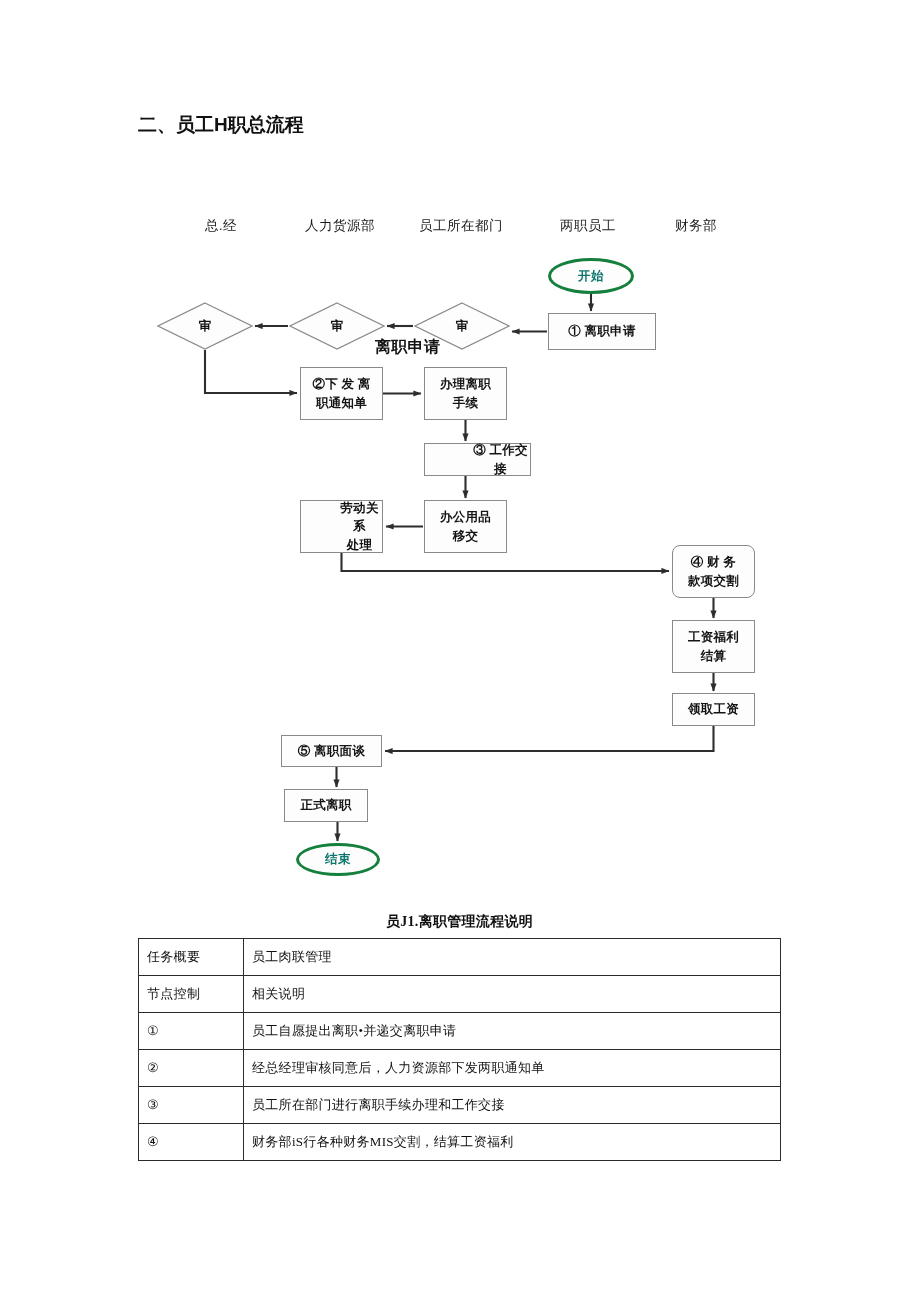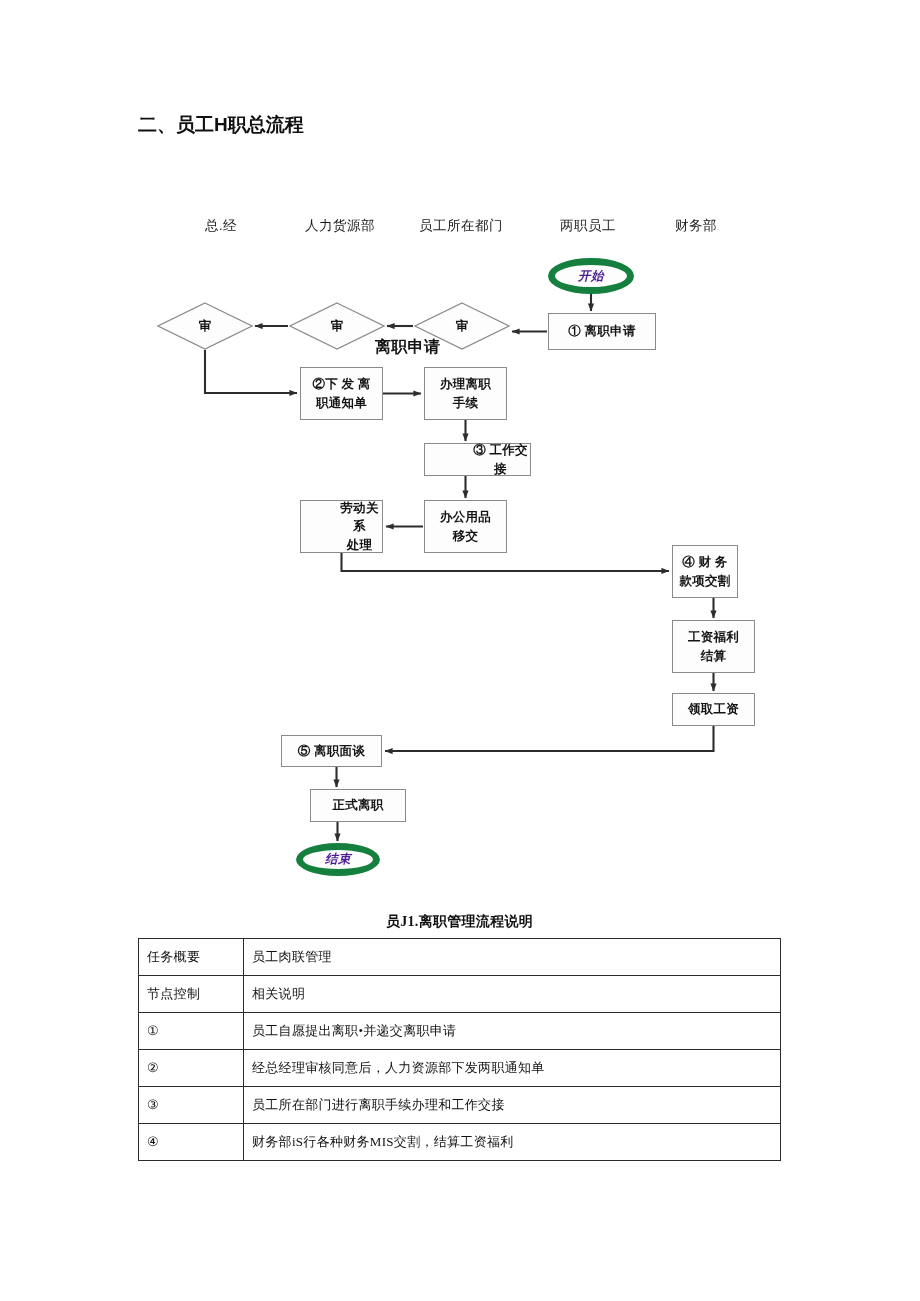--- a/index.html
+++ b/index.html
@@ -58,31 +58,30 @@
     font-size: 12.5px;
     font-weight: 700;
     line-height: 1.45;
     color: #141414;
     padding: 1px 2px;
     letter-spacing: 0.3px;
   }
   .fc-ellipse {
     position: absolute;
     box-sizing: border-box;
-    border: 7px solid #15803d;
+    border: 3px solid #15803d;
     border-radius: 50%;
     background: #fdfdfd;
     display: flex;
     align-items: center;
     justify-content: center;
     font-size: 12.5px;
     font-weight: 700;
-    color: #4c1d95;
+    color: #0f766e;
     letter-spacing: 0.5px;
-    font-style: italic;
   }
   .fc-diamond {
     position: absolute;
   }
   .fc-diamond .dia-shape {
     position: absolute;
     left: 0; top: 0;
     width: 100%; height: 100%;
   }
   .fc-diamond .dia-label {
@@ -236,31 +235,31 @@
 手续</div>
 
   <div class="fc-box" style="left:424px; top:443px; width:107px; height:33px;padding-left:48px;">③ 工作交接</div>
 
   <div class="fc-box" style="left:424px; top:500px; width:83px; height:53px; white-space:pre-line;">办公用品
 移交</div>
 
   <div class="fc-box" style="left:300px; top:500px; width:83px; height:53px; white-space:pre-line;padding-left:38px;">劳动关系
 处理</div>
 
-  <div class="fc-box" style="left:672px; top:545px; width:66px; height:53px; white-space:pre-line;">④   财 务
+  <div class="fc-box" style="left:672px; top:545px; width:83px; height:53px; white-space:pre-line;border-radius:8px;">④   财 务
 款项交割</div>
 
   <div class="fc-box" style="left:672px; top:620px; width:83px; height:53px; white-space:pre-line;">工资福利
 结算</div>
 
   <div class="fc-box" style="left:672px; top:693px; width:83px; height:33px;">领取工资</div>
 
   <div class="fc-box" style="left:281px; top:735px; width:101px; height:32px;">⑤ 离职面谈</div>
 
-  <div class="fc-box" style="left:310px; top:789px; width:96px; height:33px;">正式离职</div>
+  <div class="fc-box" style="left:284px; top:789px; width:84px; height:33px;">正式离职</div>
 
   <div class="fc-ellipse" style="left:296px; top:843px; width:84px; height:33px;">结束</div>
 
   <div class="tbl-caption">
     <span class="b">员J1.离职管理流程说明</span>
   </div>
 
   <table class="spec">
     <tbody>
       <tr>

